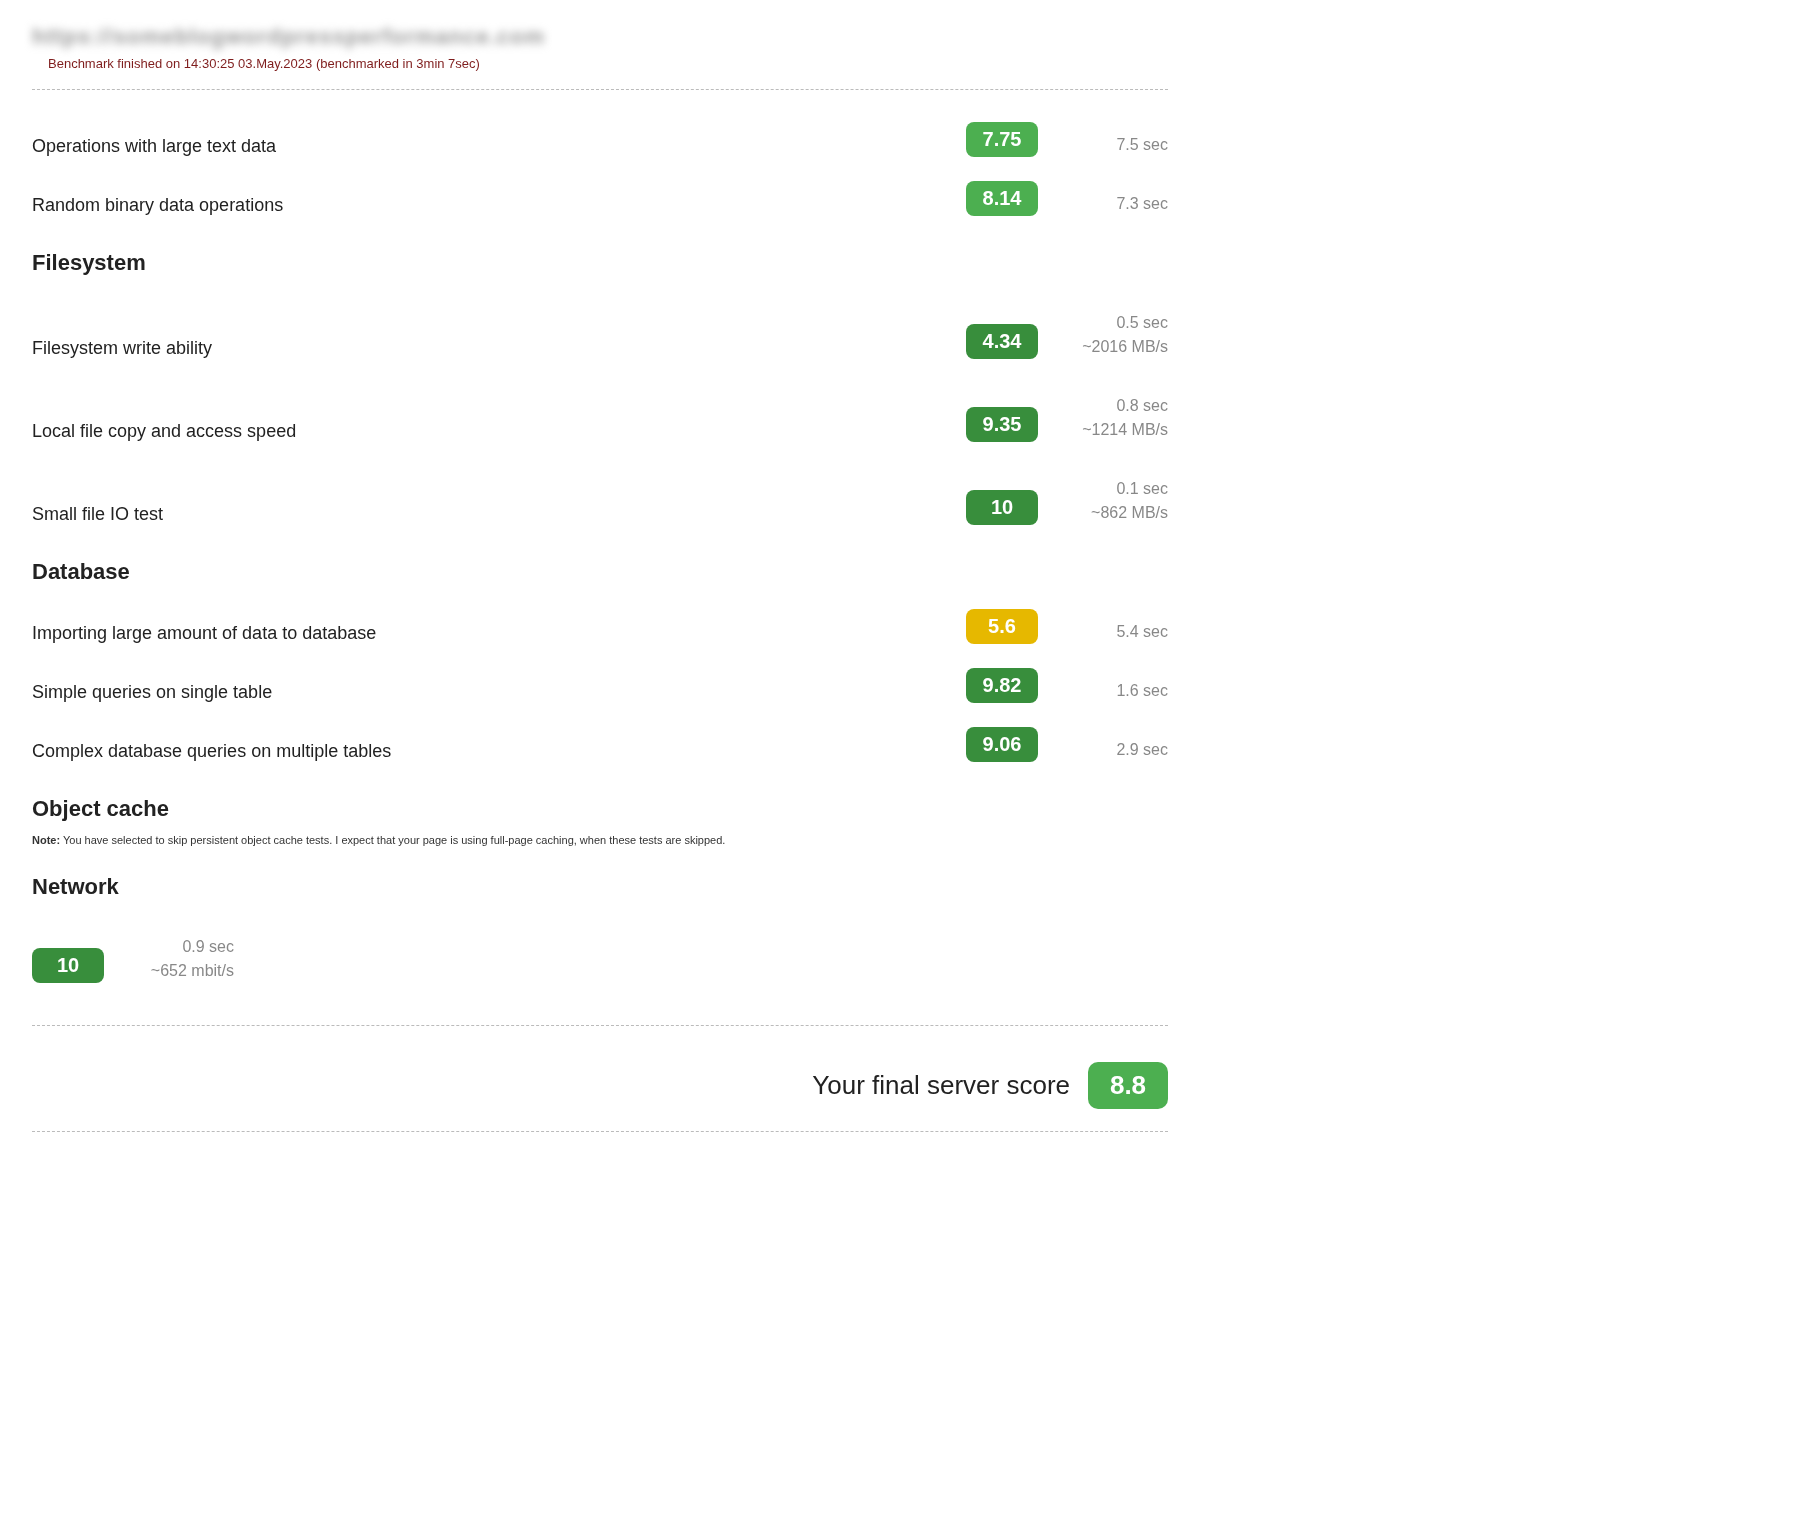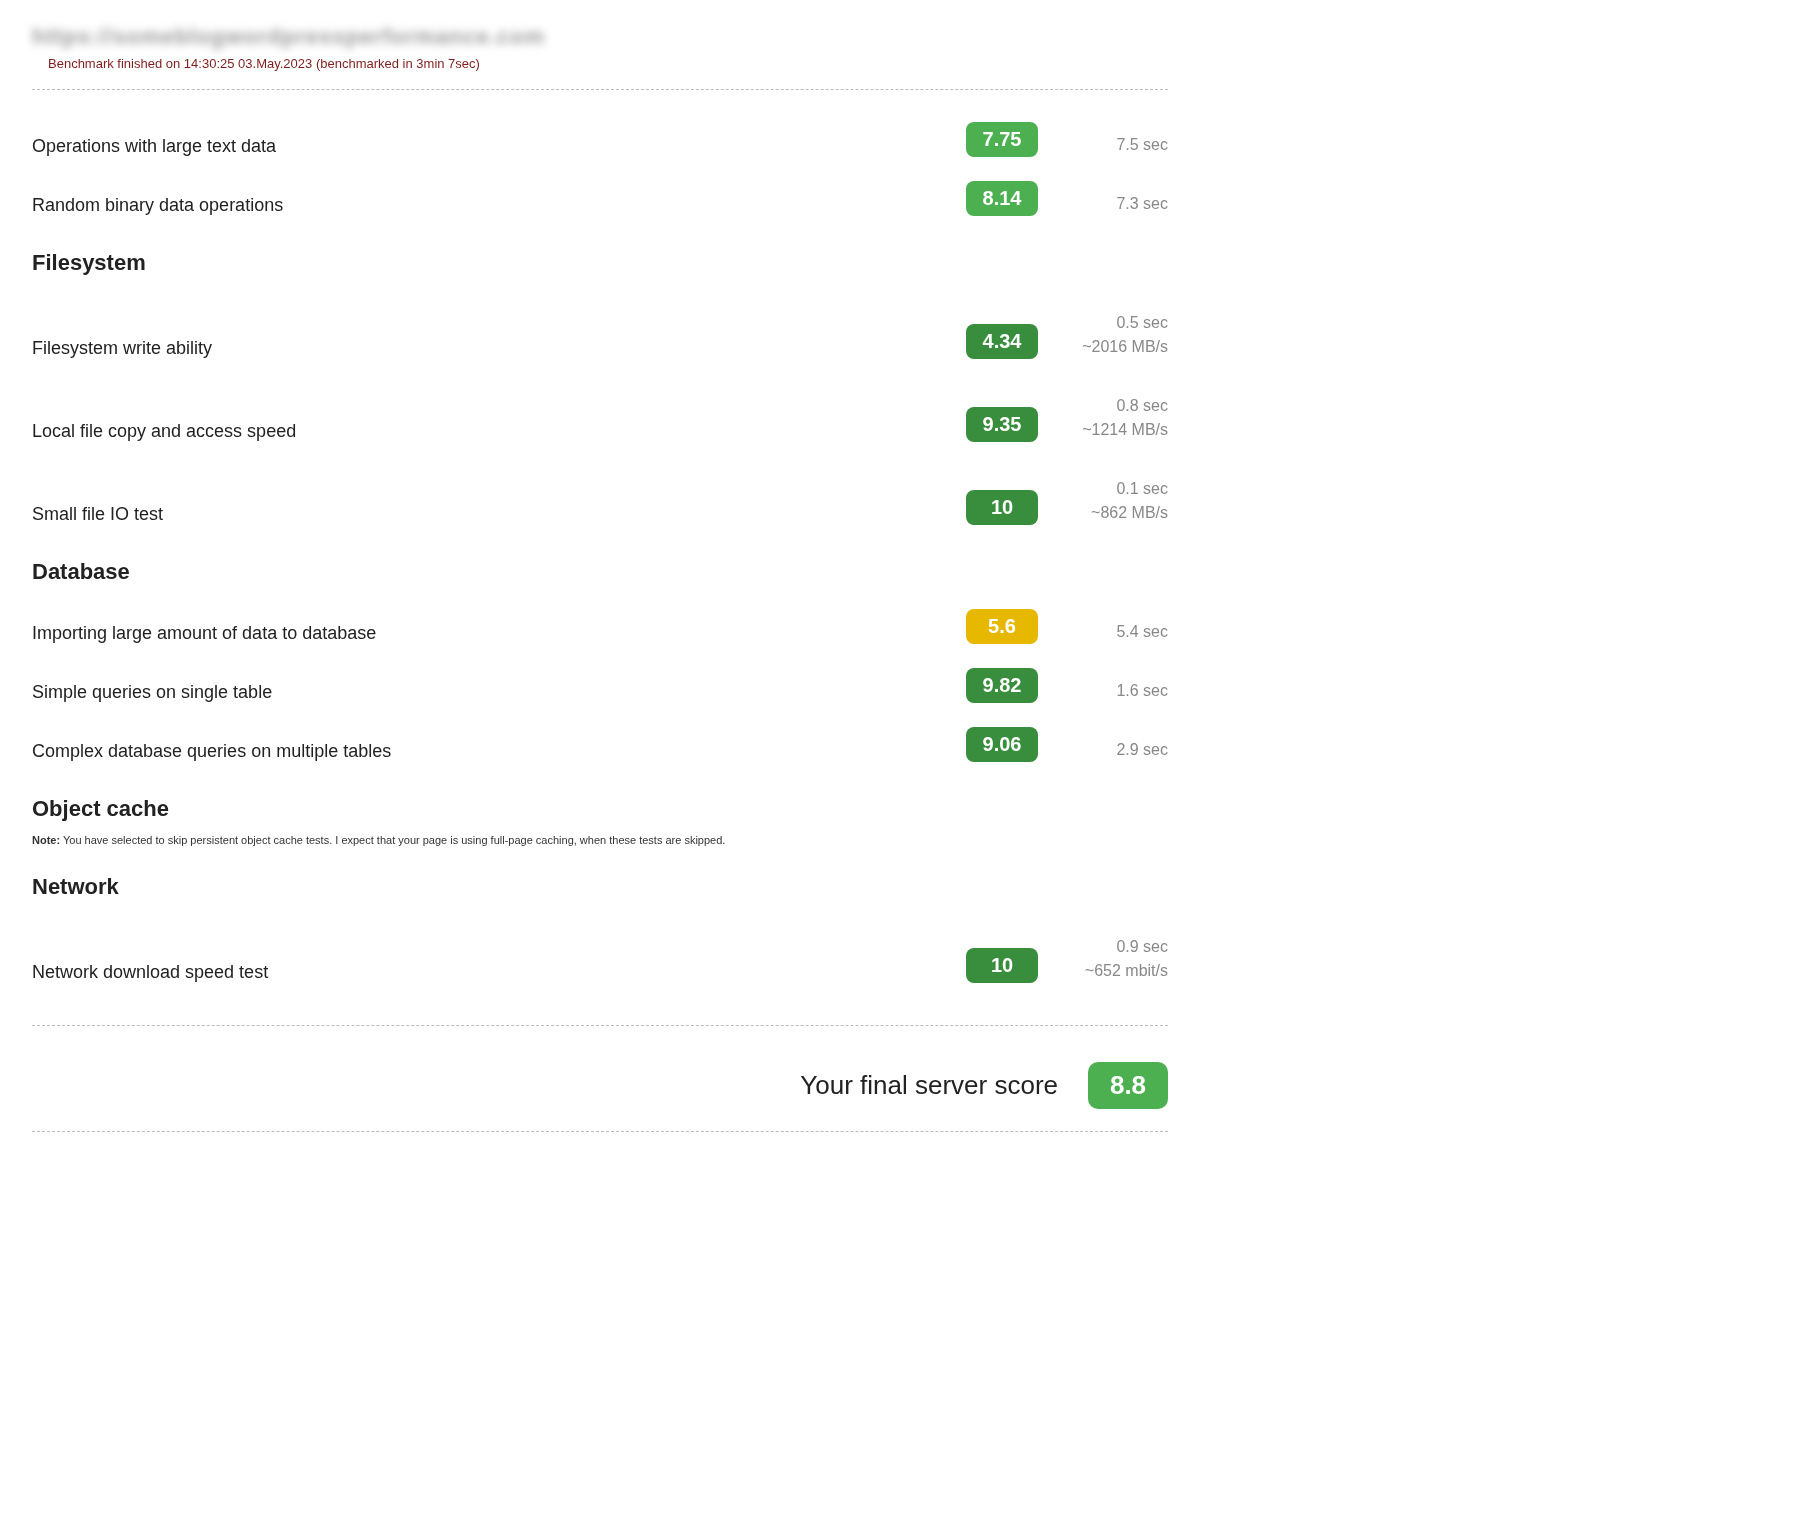--- a/index.html
+++ b/index.html
@@ -89,21 +89,20 @@
       max-width: 900px;
     }
 
     .object-cache-note b { font-weight: bold; }
 
     .final-score-row {
       display: flex;
       align-items: center;
       justify-content: flex-end;
       padding: 18px 0 10px 0;
-      gap: 12px;
     }
 
     .final-score-label {
       font-size: 26px;
       font-weight: 500;
       color: #222;
       margin-right: 18px;
     }
 
     .final-score-badge {
@@ -202,21 +201,20 @@
 <div class="section-gap">
   <div class="section-title">Object cache</div>
   <p class="object-cache-note">
     <b>Note:</b><span> You have selected to skip persistent object cache tests. I expect that your page is using full-page caching, when these tests are skipped.</span>
   </p>
 </div>
 
 <div class="section-gap">
   <div class="section-title">Network</div>
   <div class="bench-row">
-    <span class="bench-label">Network download speed test</span>
     <span class="score-badge score-dark-green">10</span>
     <div class="bench-meta">
       <div>0.9 sec</div>
       <div>~652 mbit/s</div>
     </div>
   </div>
 </div>
 
 <hr class="divider" style="margin-top:32px;">
 

